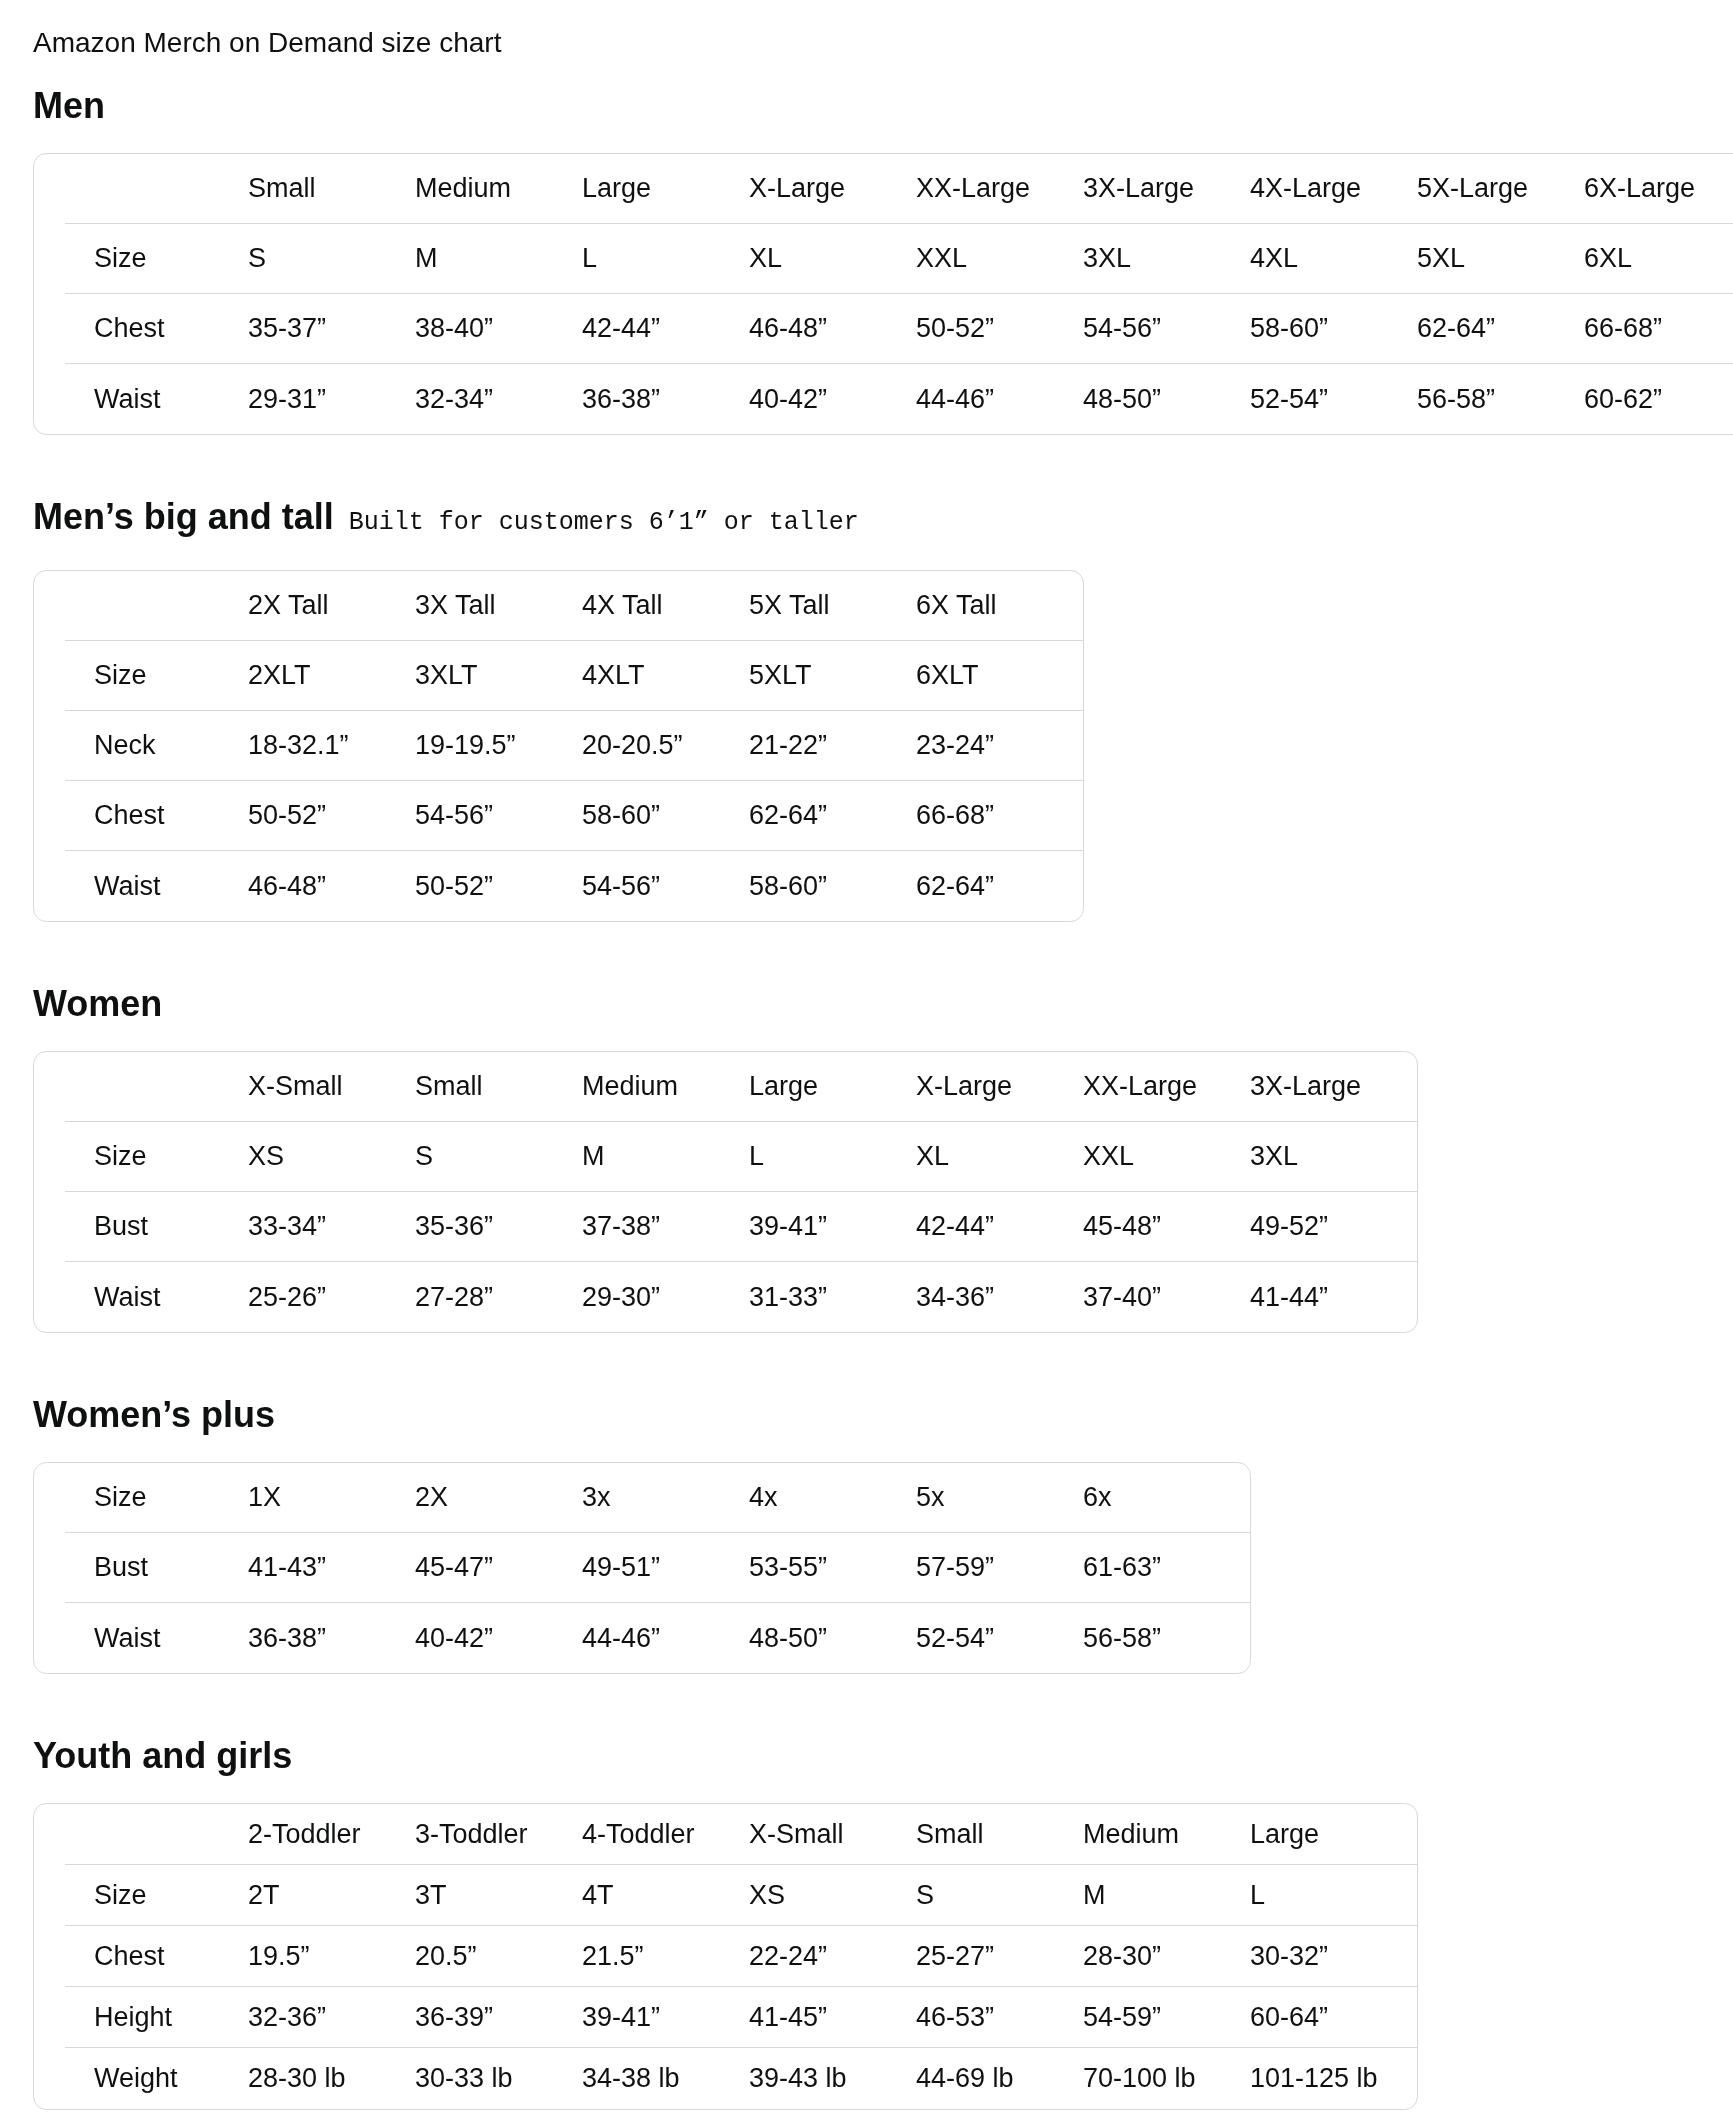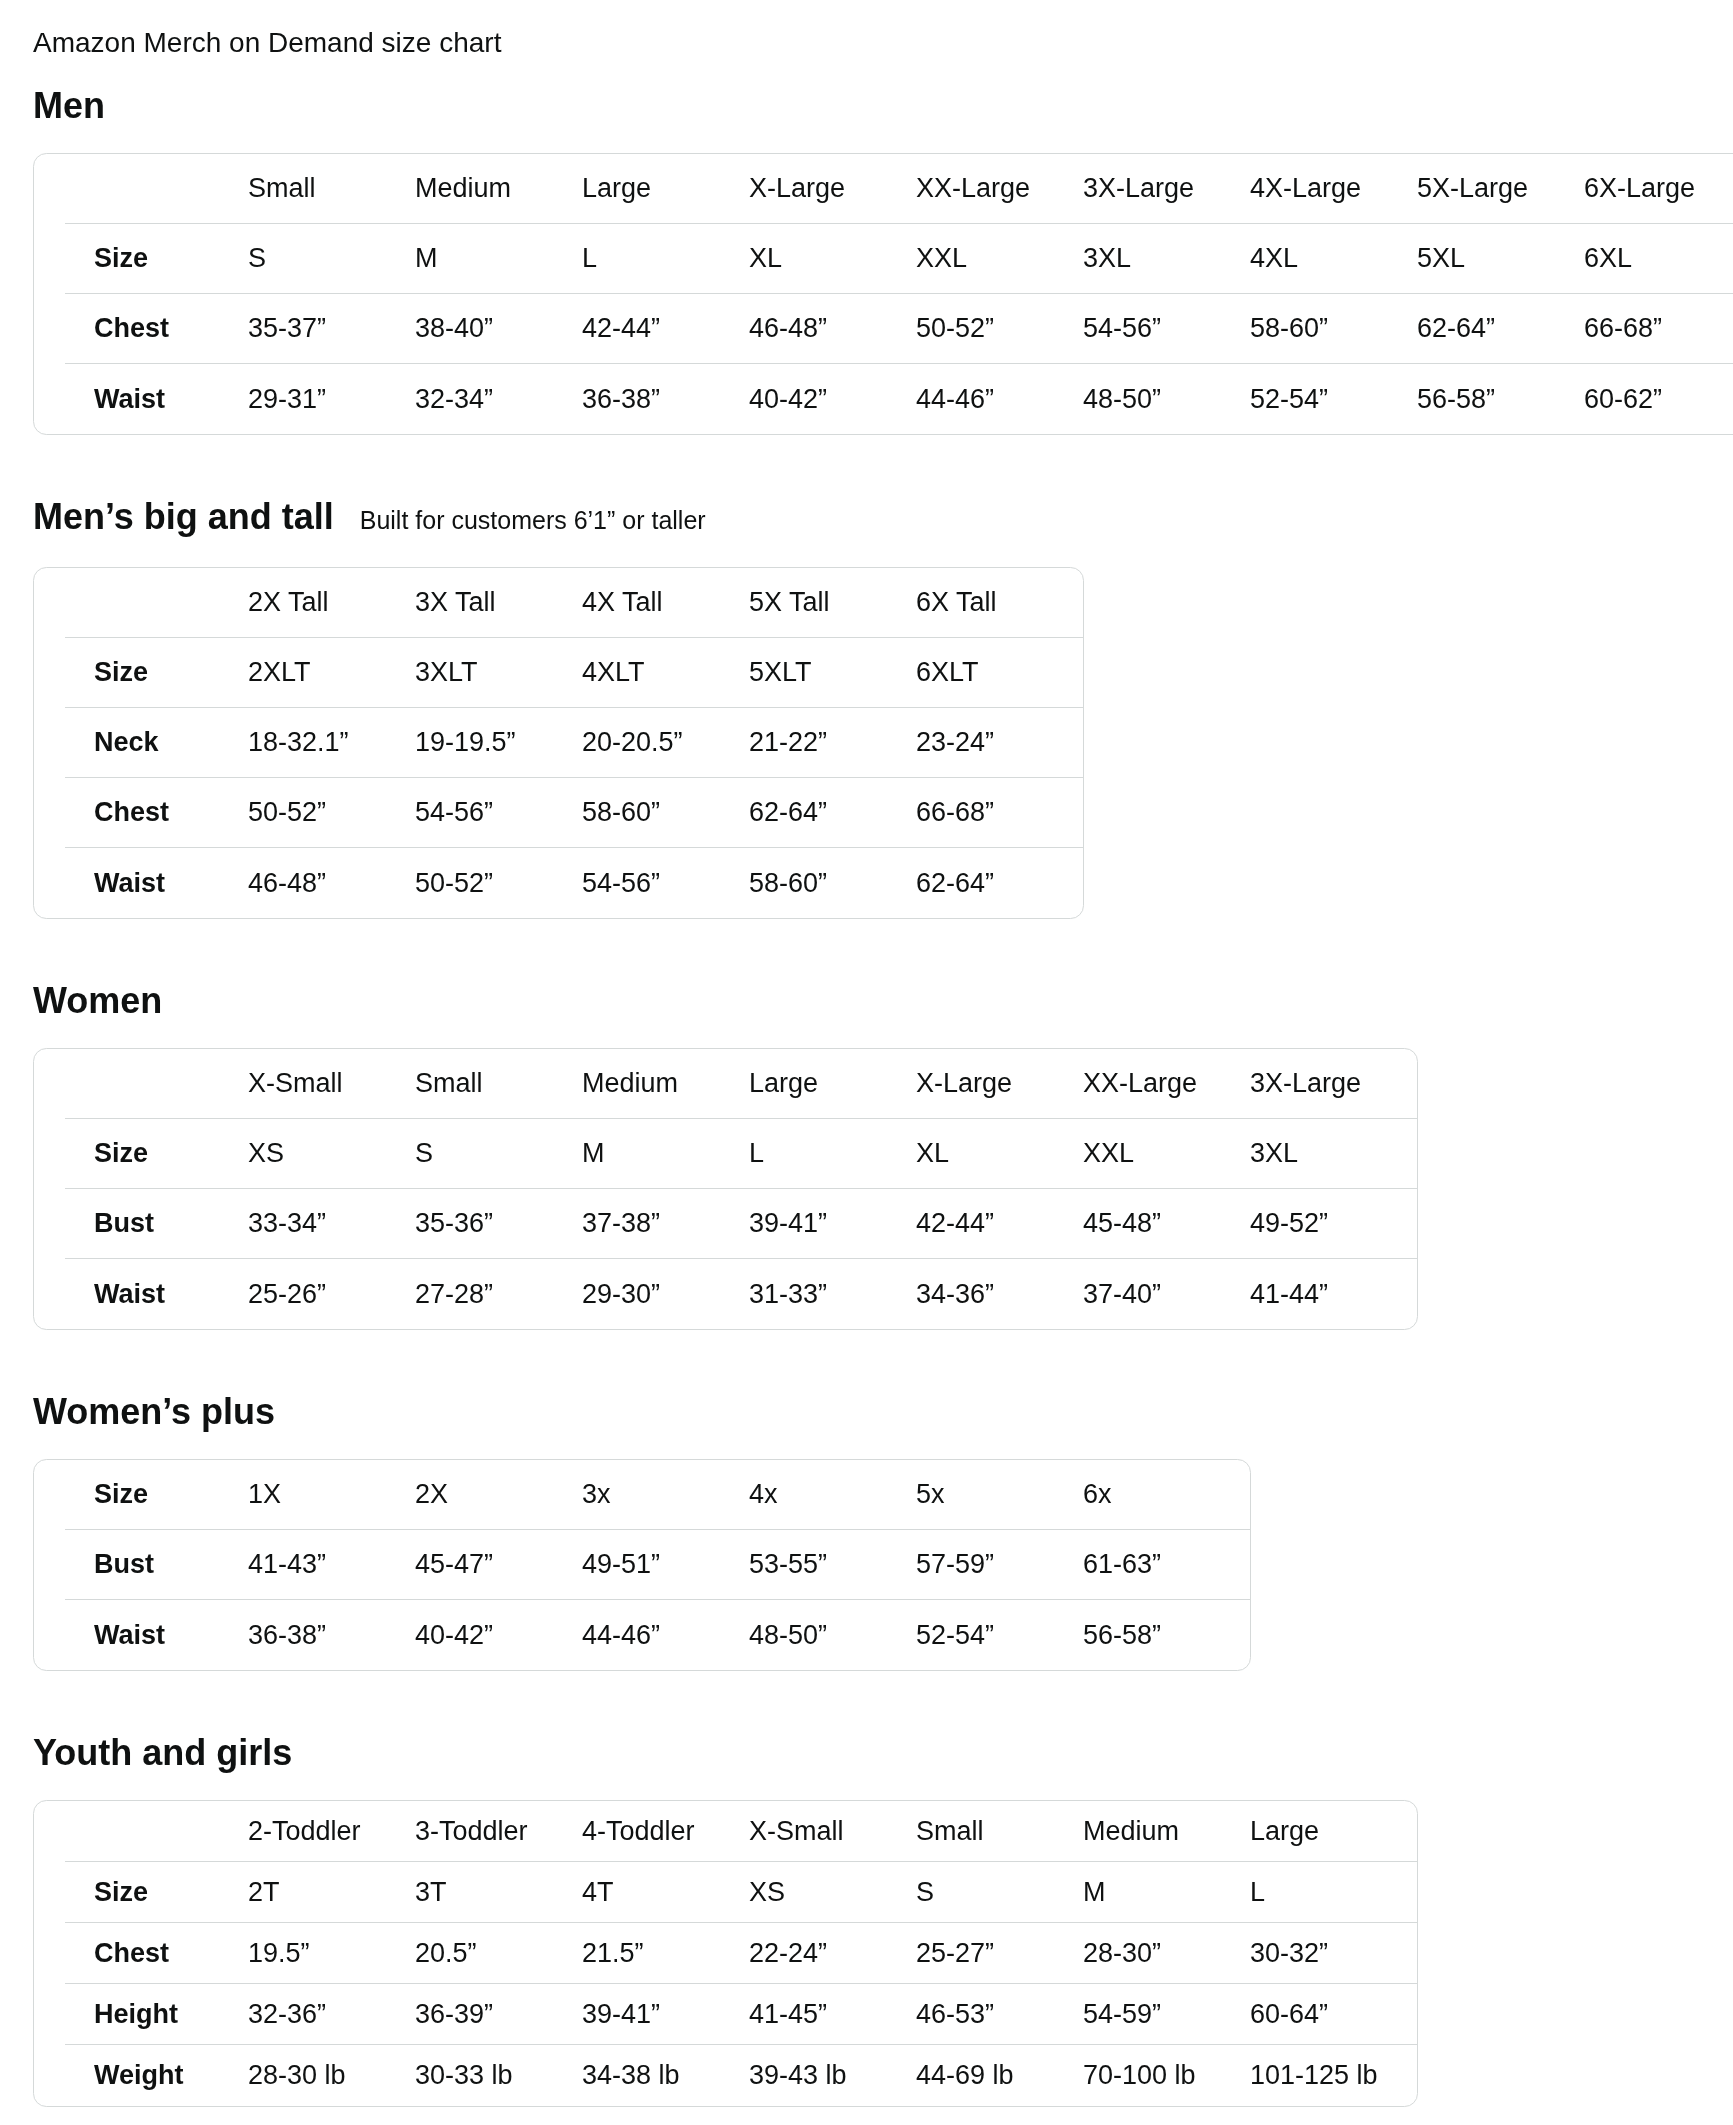--- a/index.html
+++ b/index.html
@@ -29,22 +29,23 @@
     margin:0 0 25px 0;
     font-size:36px;
     line-height:44px;
     font-weight:700;
     display:flex;
     align-items:baseline;
   }
   .section-subtitle{
     font-size:25px;
     font-weight:400;
-    margin-left:26px;
+    margin-left:15px;
     letter-spacing:0;
+    font-family:Liberation Mono, monospace;
   }
   table.size-table{
     border-collapse:separate;
     border-spacing:0;
     border:1.9px solid var(--border);
     border-radius:13.4px;
     table-layout:fixed;
     padding-left:31px;
   }
   table.size-table th,
@@ -55,21 +56,21 @@
     font-size:27px;
     font-weight:400;
     color:var(--text);
     padding:0 11.5px 0 0;
     border-bottom:1.9px solid var(--border);
     white-space:nowrap;
     overflow:hidden;
   }
   table.size-table th.label-cell{
     padding-left:29px;
-    font-weight:700;
+    font-weight:400;
   }
   table.size-table tbody tr:last-child th,
   table.size-table tbody tr:last-child td{
     border-bottom:none;
   }
   table.size-table.youth th,
   table.size-table.youth td{
     height:61px;
   }
 </style>

